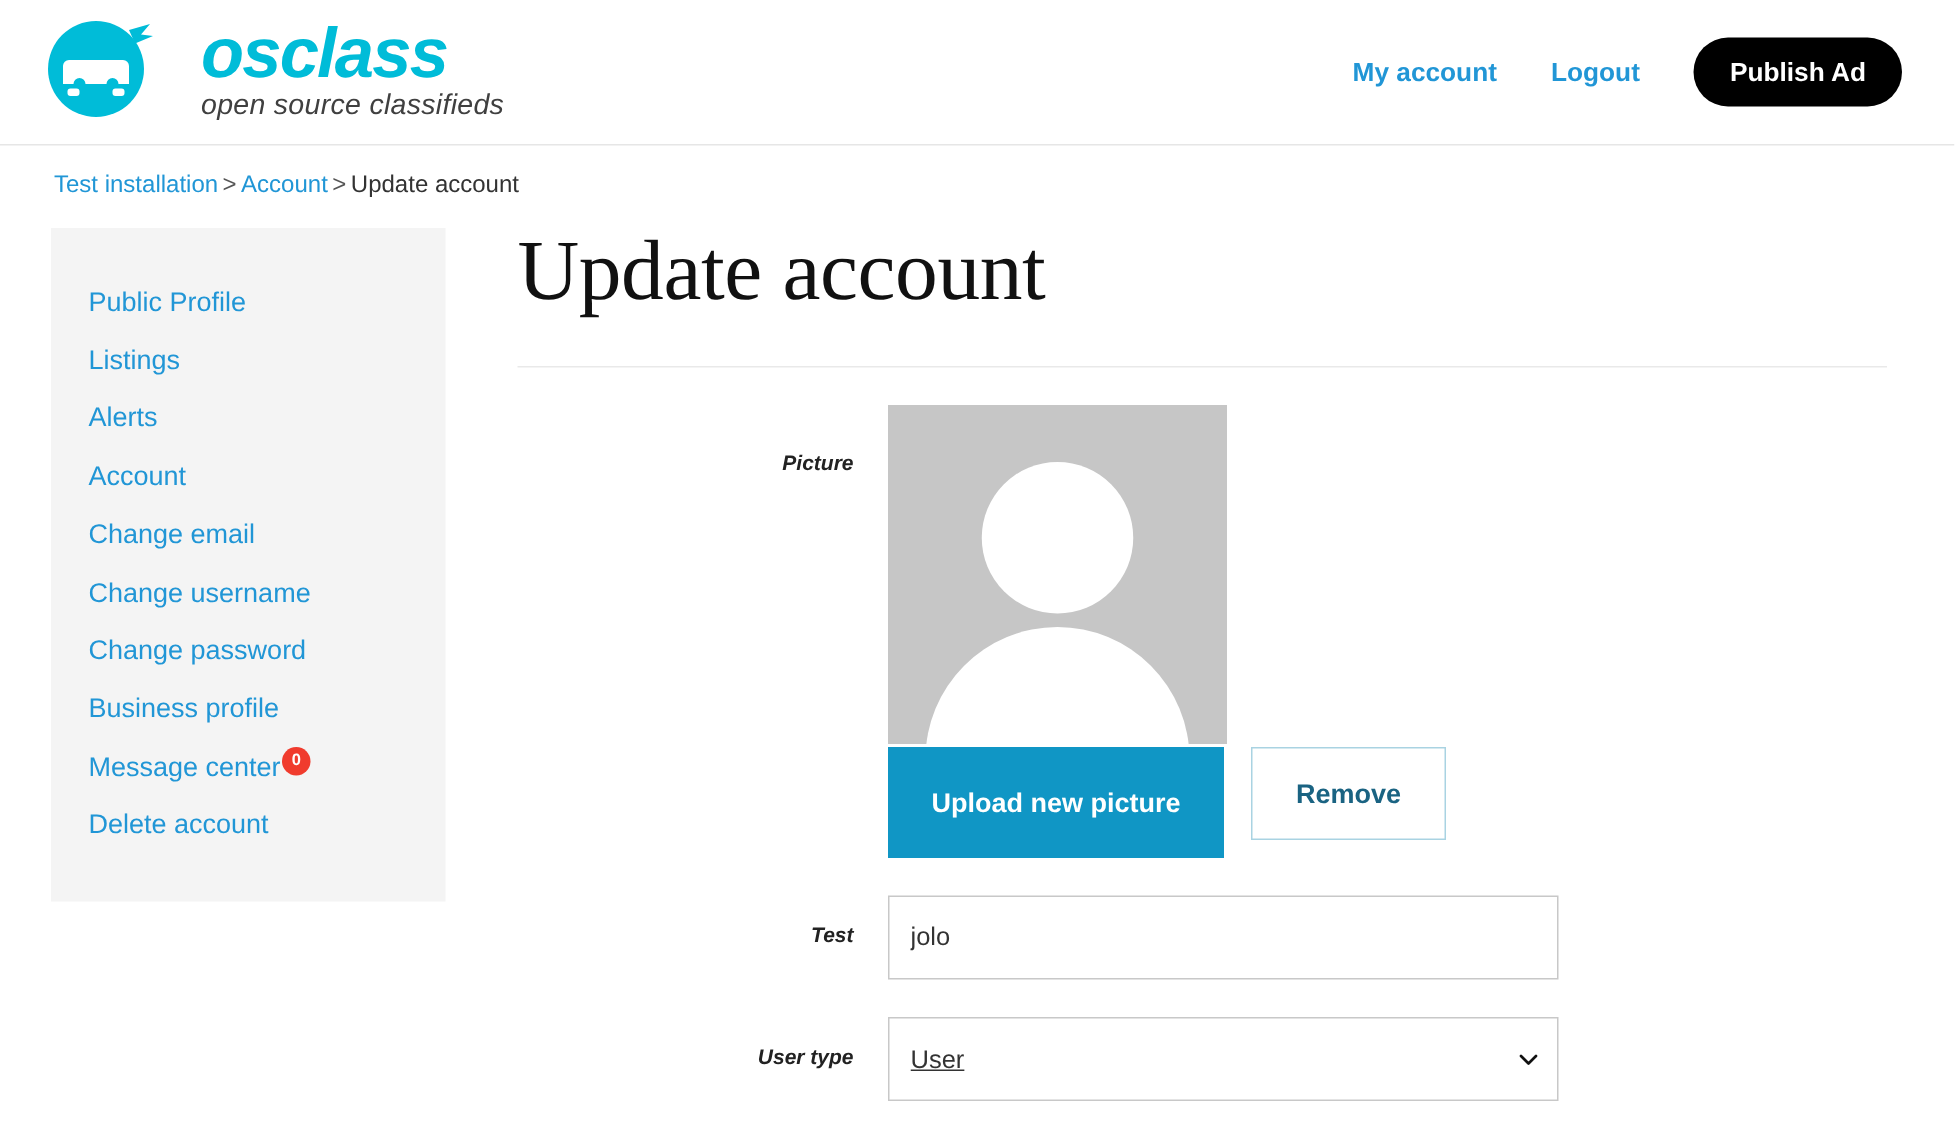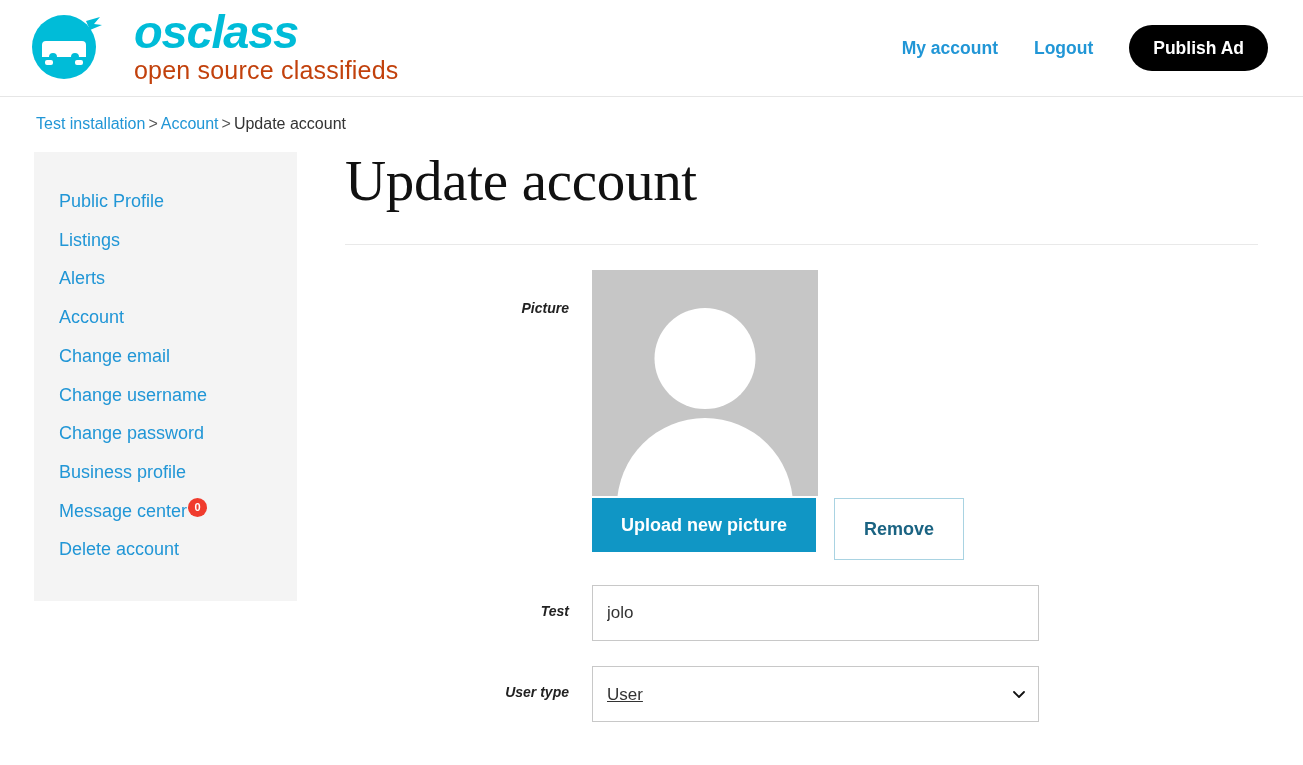--- a/index.html
+++ b/index.html
@@ -40,22 +40,23 @@
   }
   .brand-name {
     font-size: 47px;
     font-weight: bold;
     font-style: italic;
     color: #00bcd8;
     letter-spacing: -1.2px;
     line-height: 1;
   }
   .brand-tagline {
-    font-size: 25px;
-    color: #c2410c;
+    font-size: 19px;
+    font-style: italic;
+    color: #404040;
     letter-spacing: 0.2px;
     margin-top: 3px;
     line-height: 1;
   }
   .header-nav {
     position: absolute;
     right: 35px;
     top: 0;
     height: 96px;
     display: flex;
@@ -220,21 +221,21 @@
     margin-top: 2px;
   }
   .btn-upload {
     background: #1096c5;
     color: #ffffff;
     border: none;
     font-size: 18px;
     font-weight: bold;
     font-family: inherit;
     padding: 0 29px;
-    height: 54px;
+    height: 74px;
     cursor: pointer;
     white-space: nowrap;
   }
   .btn-remove {
     background: #ffffff;
     color: #1a6382;
     border: 1px solid #a9d3e2;
     font-size: 18px;
     font-weight: bold;
     font-family: inherit;

